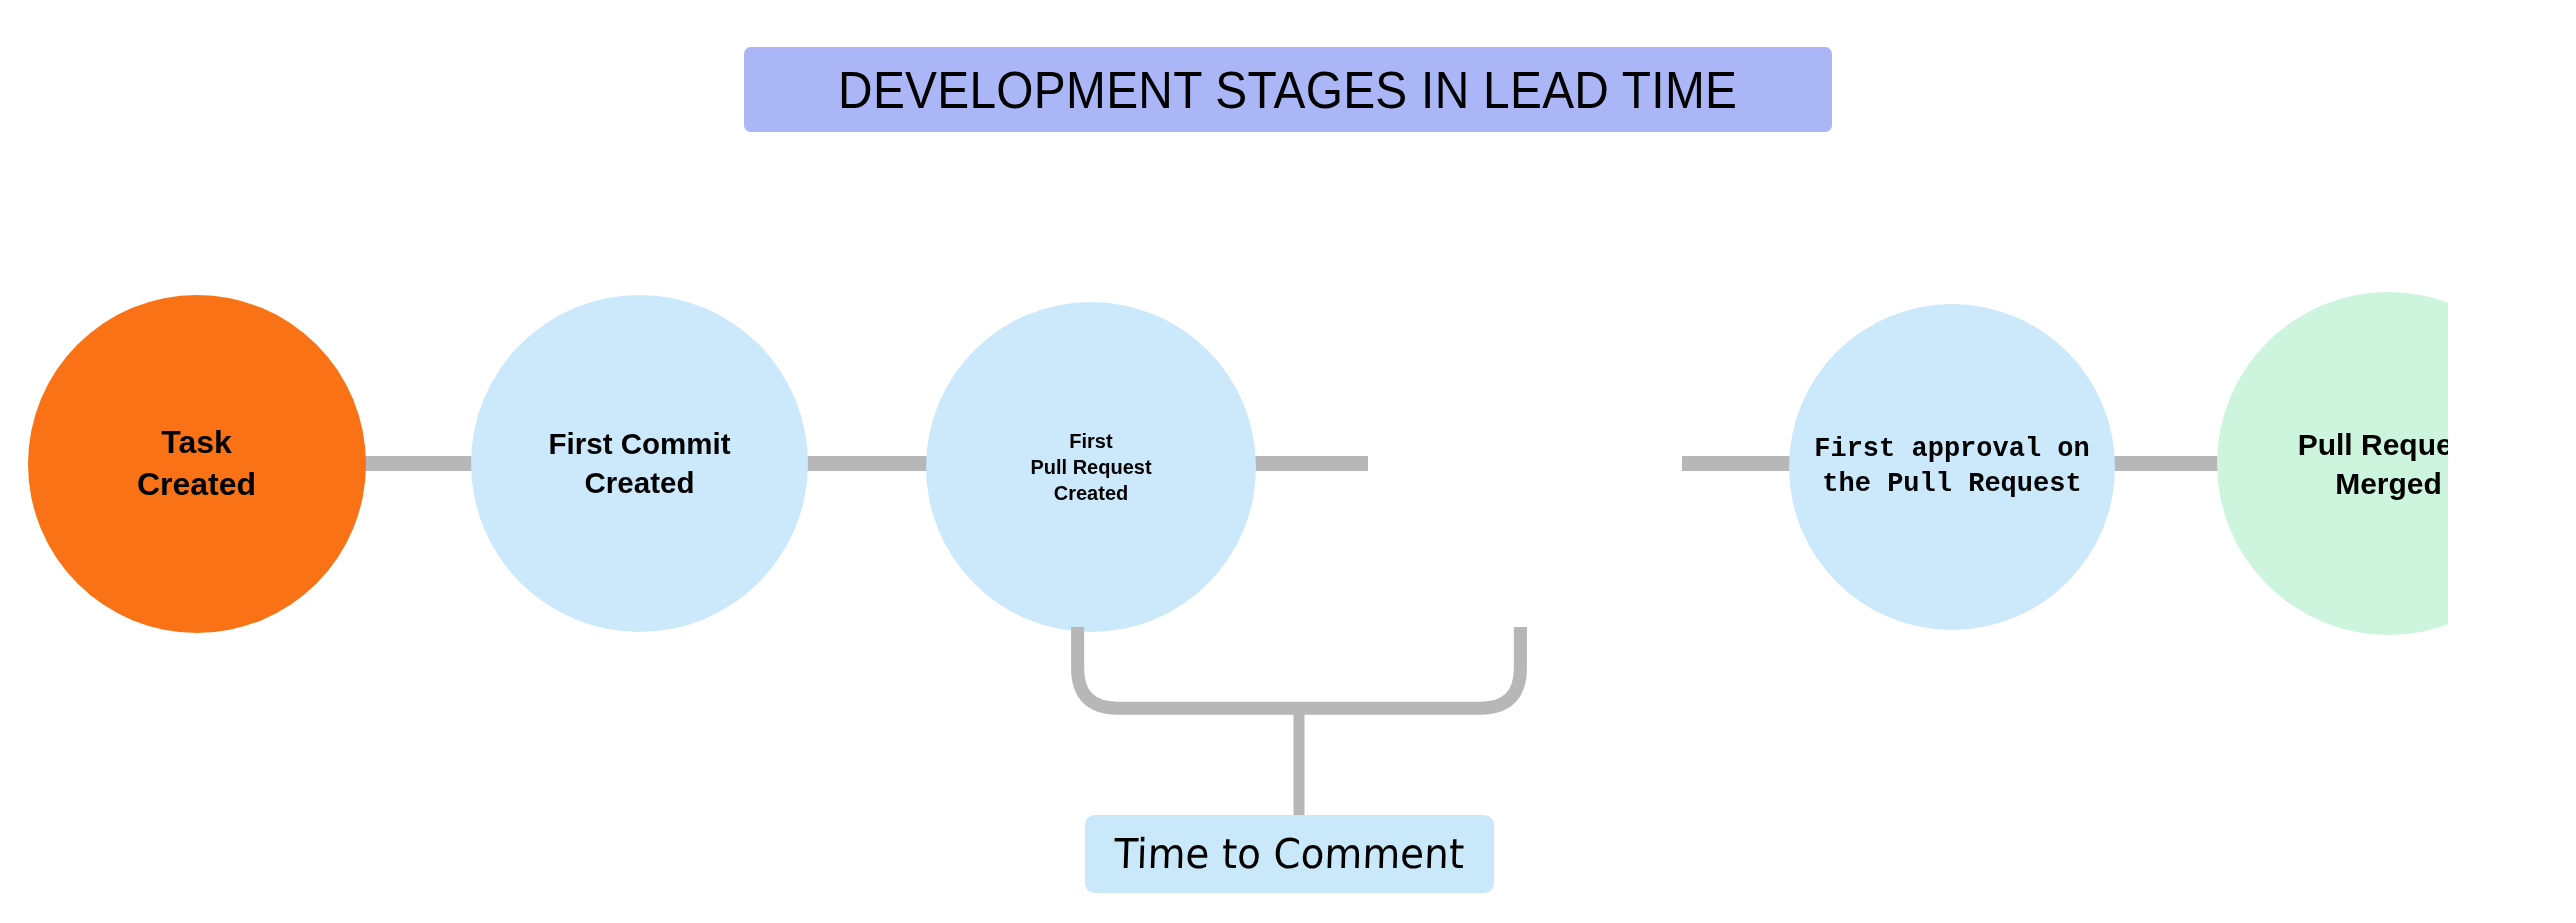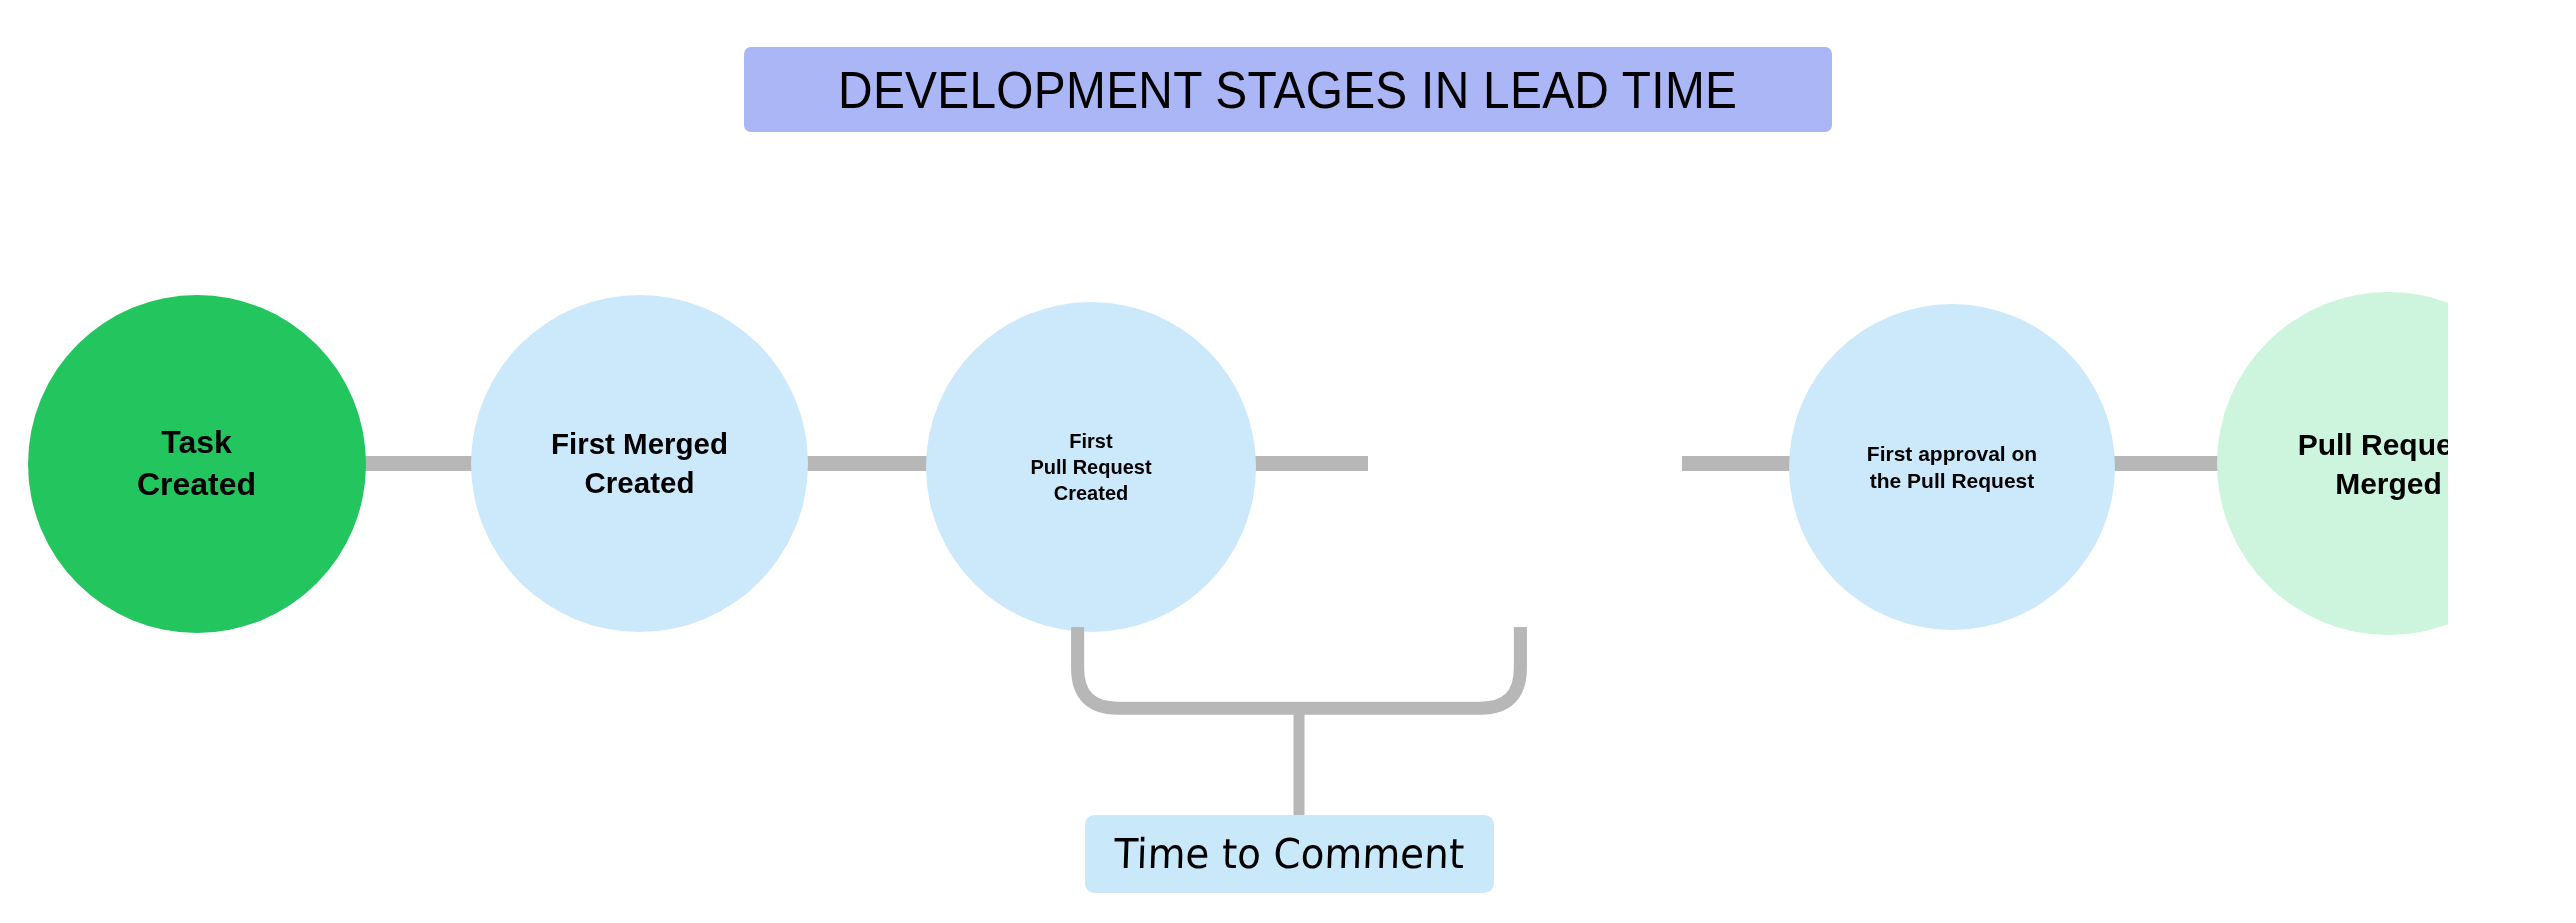--- a/index.html
+++ b/index.html
@@ -111,35 +111,35 @@
   <div id="title-banner" style="background: rgb(170, 182, 245);">
     <span id="title-text">DEVELOPMENT STAGES IN LEAD TIME</span>
   </div>
 
   <div class="rail" id="rail-1-2" style="left: 361px; width: 115px; background: rgb(183, 183, 183);"></div>
   <div class="rail" id="rail-2-3" style="left: 802px; width: 131px; background: rgb(183, 183, 183);"></div>
   <div class="rail" id="rail-3-4" style="left: 1250px; width: 118px; background: rgb(183, 183, 183);"></div>
   <div class="rail" id="rail-4-5" style="left: 1682px; width: 115px; background: rgb(183, 183, 183);"></div>
   <div class="rail" id="rail-5-6" style="left: 2110px; width: 111px; background: rgb(183, 183, 183);"></div>
 
-  <div class="stage" id="stage-0" style="left: 27.5px; top: 295px; width: 338px; height: 338px; background: #22c55e;">
+  <div class="stage" id="stage-0" style="left: 27.5px; top: 295px; width: 338px; height: 338px; background: #f97316;">
     <span class="stage-label" style="font-size: 32px;">Task
 Created</span>
   </div>
   <div class="stage" id="stage-1" style="left: 471px; top: 295px; width: 337px; height: 337px; background: rgb(203, 233, 251);">
-    <span class="stage-label" style="font-size: 29.5px;">First Merged
+    <span class="stage-label" style="font-size: 29.5px;">First Commit
 Created</span>
   </div>
   <div class="stage" id="stage-2" style="left: 926px; top: 302px; width: 330px; height: 330px; background: rgb(203, 233, 251);">
     <span class="stage-label" style="font-size: 20px;">First
 Pull Request
 Created</span>
   </div>
   <div class="stage" id="stage-4" style="left: 1789px; top: 304px; width: 326px; height: 326px; background: rgb(203, 233, 251);">
-    <span class="stage-label" style="font-size: 21px;">First approval on
+    <span class="stage-label" style="font-size: 27px; font-family: Liberation Mono, monospace;">First approval on
 the Pull Request</span>
   </div>
   <div class="stage" id="stage-5" style="left: 2217px; top: 292px; width: 343px; height: 343px; background: rgb(205, 244, 221);">
     <span class="stage-label" style="font-size: 30px;">Pull Request
 Merged</span>
   </div>
 
   <svg id="bracket-svg" viewBox="0 0 800 330" xmlns="http://www.w3.org/2000/svg">
     <path id="bracket-path" d="M 78 32 L 78 92 Q 78 150 136 150 L 664 150 Q 722 150 722 92 L 722 32" fill="none" stroke="#b7b7b7" stroke-width="19" stroke-linecap="butt" stroke-linejoin="round"></path>
     <path id="bracket-stem" d="M 400 150 L 400 306" fill="none" stroke="#b7b7b7" stroke-width="16" stroke-linecap="butt"></path>

